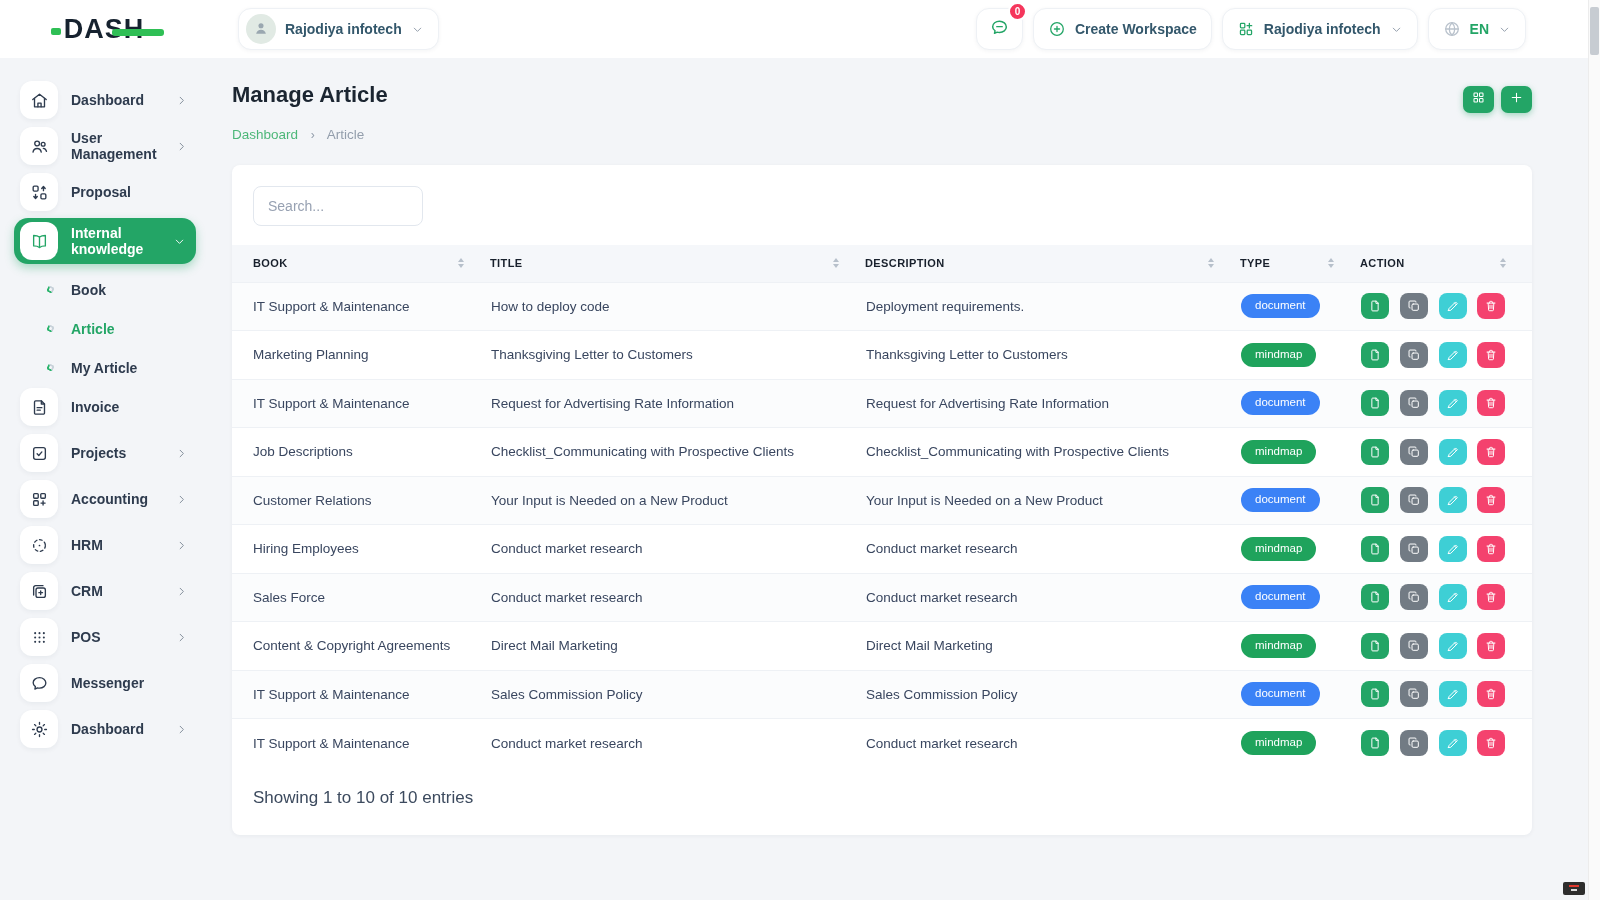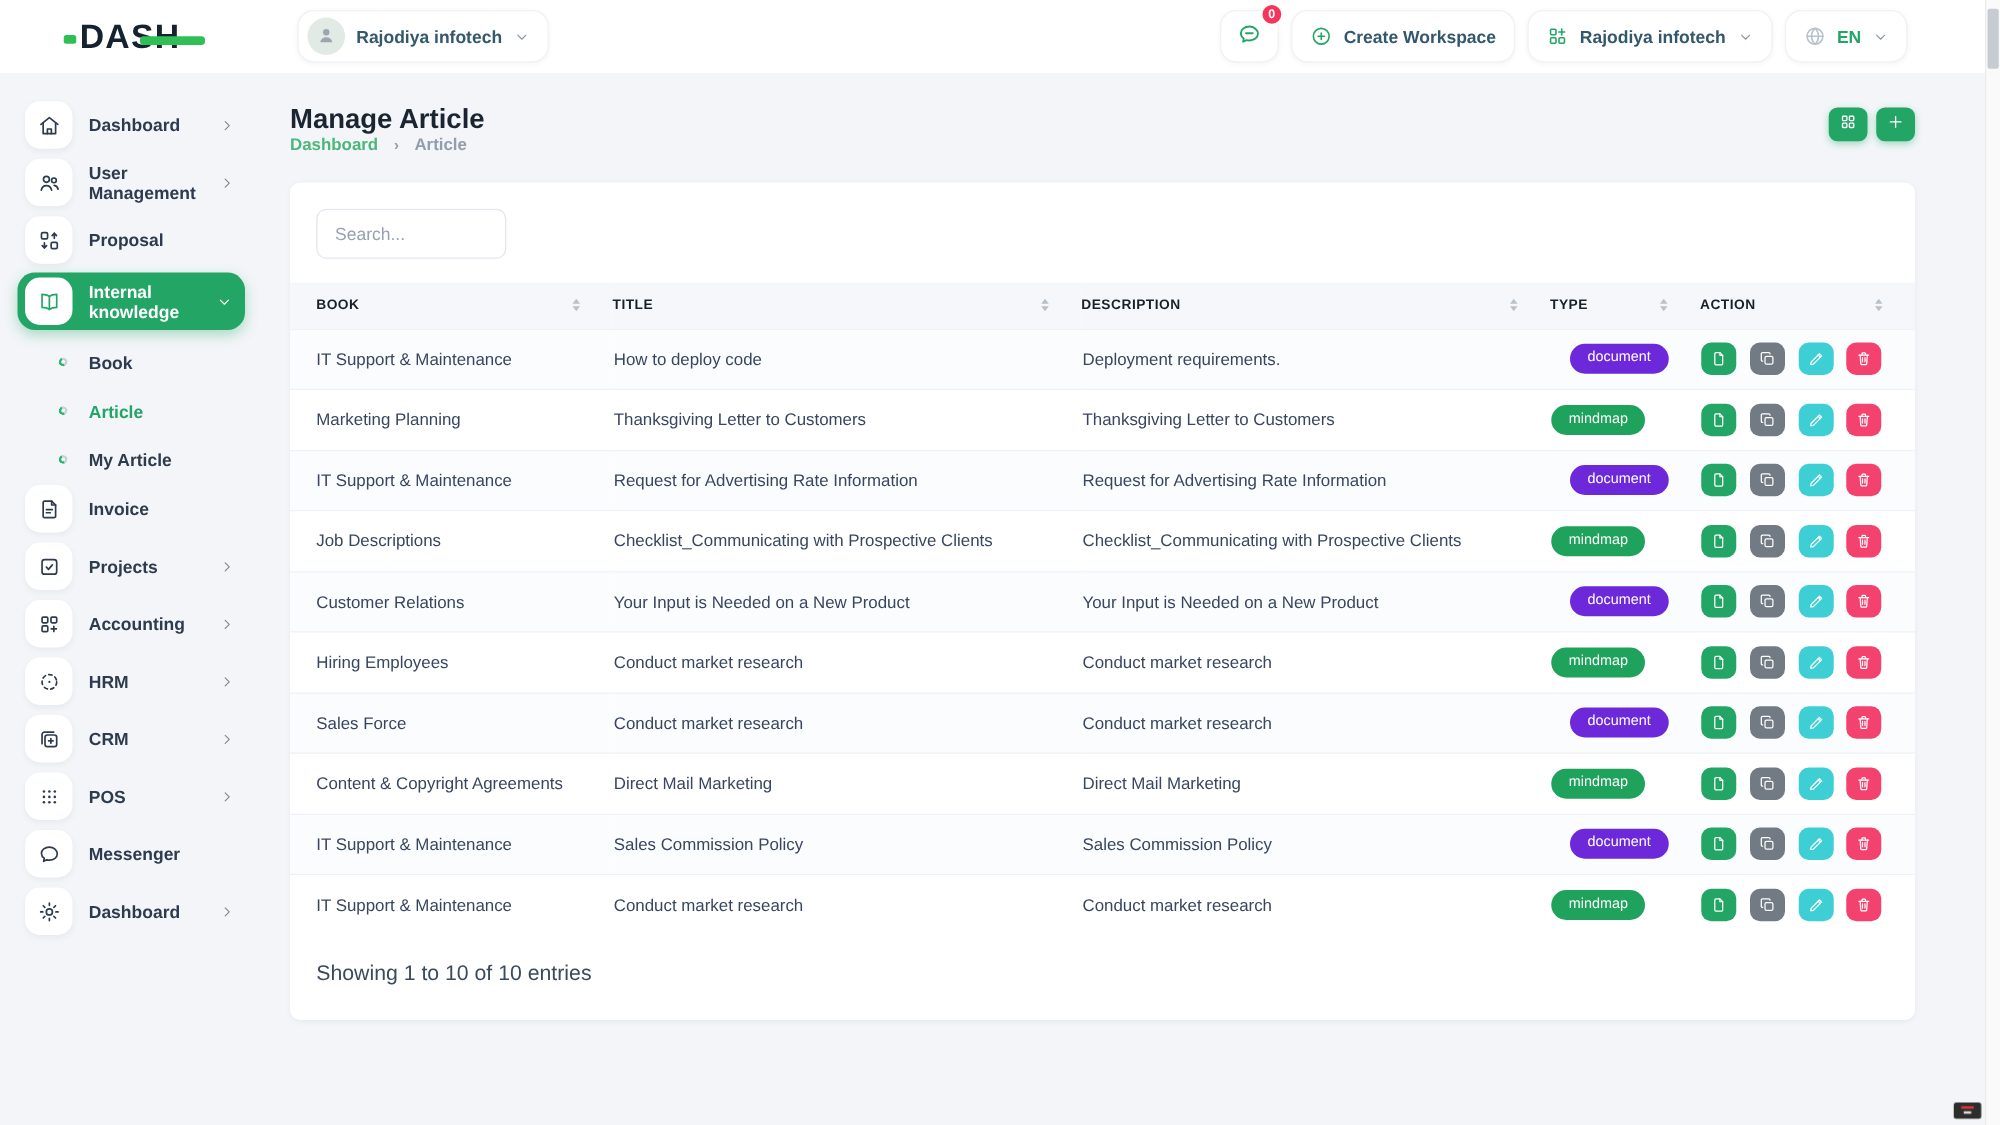--- a/index.html
+++ b/index.html
@@ -62,21 +62,21 @@
     width:7px; height:7px; flex:none; border-radius:50%;
     border:2px solid #2bb46d; border-top-color:#c8d2da; border-right-color:#c8d2da;
     transform:rotate(20deg);
   }
   .smi-label{ font-size:14px; font-weight:600; color:#2e3b4e; }
   .smi.active .smi-label{ color:#23a566; }
   
   .main{ flex:1; padding:24px 68px 0 24px; }
   .page-head{ display:flex; justify-content:space-between; align-items:flex-start; }
   .page-title{ margin:0; font-size:22px; font-weight:700; color:#1b2531; }
-  .crumbs{ margin-top:0; font-size:13.5px;font-weight:bold; }
+  .crumbs{ margin-top:19px; font-size:13.5px; }
   .crumb-link{ color:#4db779; cursor:pointer; }
   .crumb-sep{ color:#939eac; margin:0 9px; font-size:12px; }
   .crumb-cur{ color:#939eac; }
   .head-btns{ display:flex; gap:7px; margin-top:4px; }
   .gbtn{
     width:31px; height:27px; border-radius:7px; background:#23a566; color:#fff;
     display:grid; place-items:center; cursor:pointer; box-shadow:0 2px 6px rgba(35,165,102,.4);
   }
   
   .card{
@@ -85,21 +85,21 @@
   }
   .controls{ display:flex; justify-content:space-between; align-items:center; padding:0 21px; }
   .entries{ display:flex; align-items:center; gap:13px; }
   .select-box{
     width:57px; height:38px; border:1px solid #e2e7ee; border-radius:8px;
     display:flex; align-items:center; justify-content:center; gap:9px;
     font-size:14px; color:#2e3b4e; cursor:pointer; background:#fff;
   }
   .entries-label{ font-size:14px; color:#45536b; }
   .search-input{
-    width:152px; height:40px; border:1px solid #e2e7ee; border-radius:8px;
+    width:170px; height:40px; border:1px solid #e2e7ee; border-radius:8px;
     padding:0 14px; font-size:14px; color:#a21caf; outline:none;
     font-family:"Liberation Sans", sans-serif;
   }
   .search-input::placeholder{ color:#97a1b2; }
   table{ width:100%; border-collapse:collapse; table-layout:fixed; margin-top:19px; }
   thead tr{ background:#f5f7fa; height:37px; }
   th{ padding:0; }
   .thc{
     display:flex; align-items:center; justify-content:space-between;
     font-size:11px; font-weight:700; letter-spacing:.4px; color:#18202c;
@@ -109,21 +109,21 @@
   .sort{ display:flex; flex-direction:column; gap:2px; }
   .s-up{ width:0; height:0; border-left:3.5px solid transparent; border-right:3.5px solid transparent; border-bottom:4.5px solid #b7c0cb; }
   .s-dn{ width:0; height:0; border-left:3.5px solid transparent; border-right:3.5px solid transparent; border-top:4.5px solid #b7c0cb; }
   tbody tr{ height:48.5px; border-top:1px solid #eef1f5; }
   tbody tr:nth-child(odd){ background:#fbfcfd; }
   td{ font-size:13.5px; color:#39465f; overflow:hidden; white-space:nowrap; text-overflow:ellipsis; }
   .badge{
     display:inline-block; padding:5px 14px; border-radius:14px;
     color:#fff; font-size:11.5px; line-height:1.2;
   }
-  .badge-doc{ background:#6d28d9;margin-left:15px; }
+  .badge-doc{ background:#3b82f6; }
   .badge-mind{ background:#1fa35c; }
   .abtn{
     display:inline-grid; place-items:center; width:28px; height:26px; border-radius:8px;
     margin-right:7px; color:#fff; cursor:pointer; vertical-align:middle;
   }
   .abtn-view{ background:#23a566; }
   .abtn-copy{ background:#727b84; }
   .abtn-edit{ background:#3ecfd5; }
   .abtn-del{ background:#f4426e; }
   .tfoot{ padding:21px; font-size:17px; color:#3c4a5e; }

